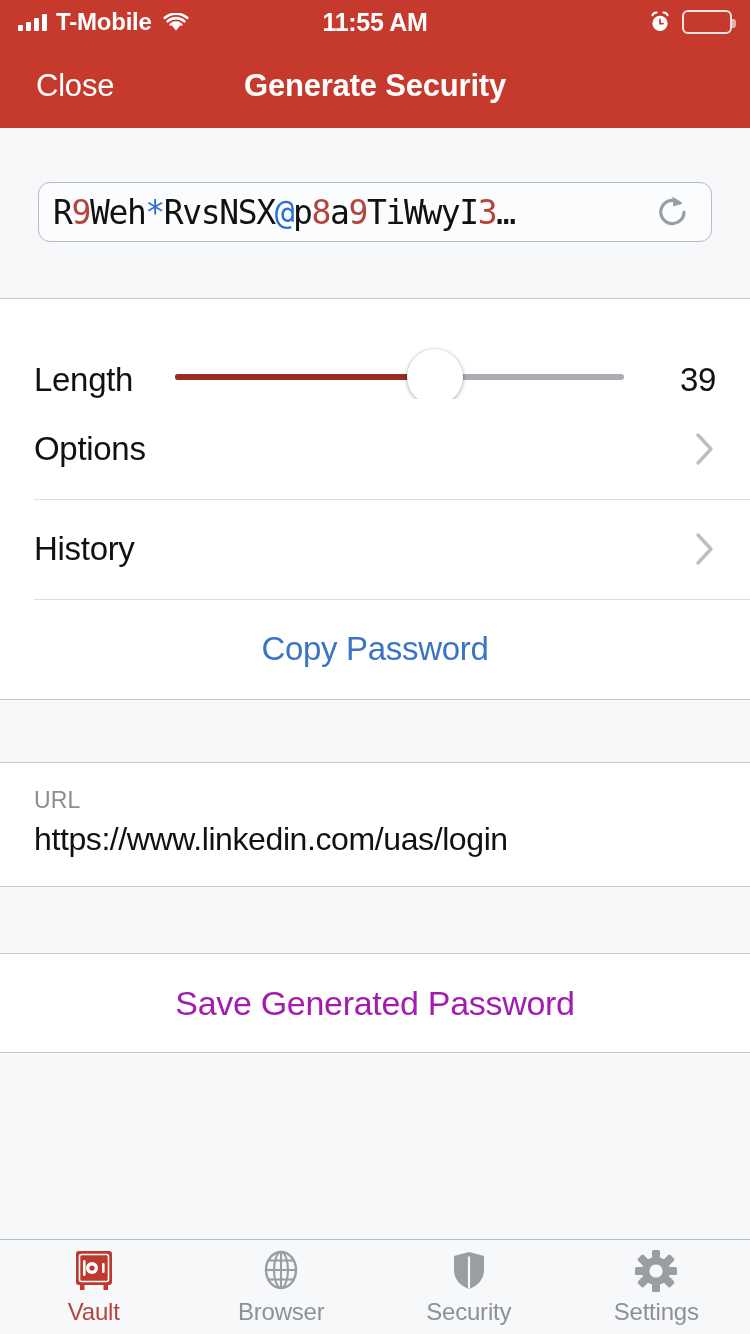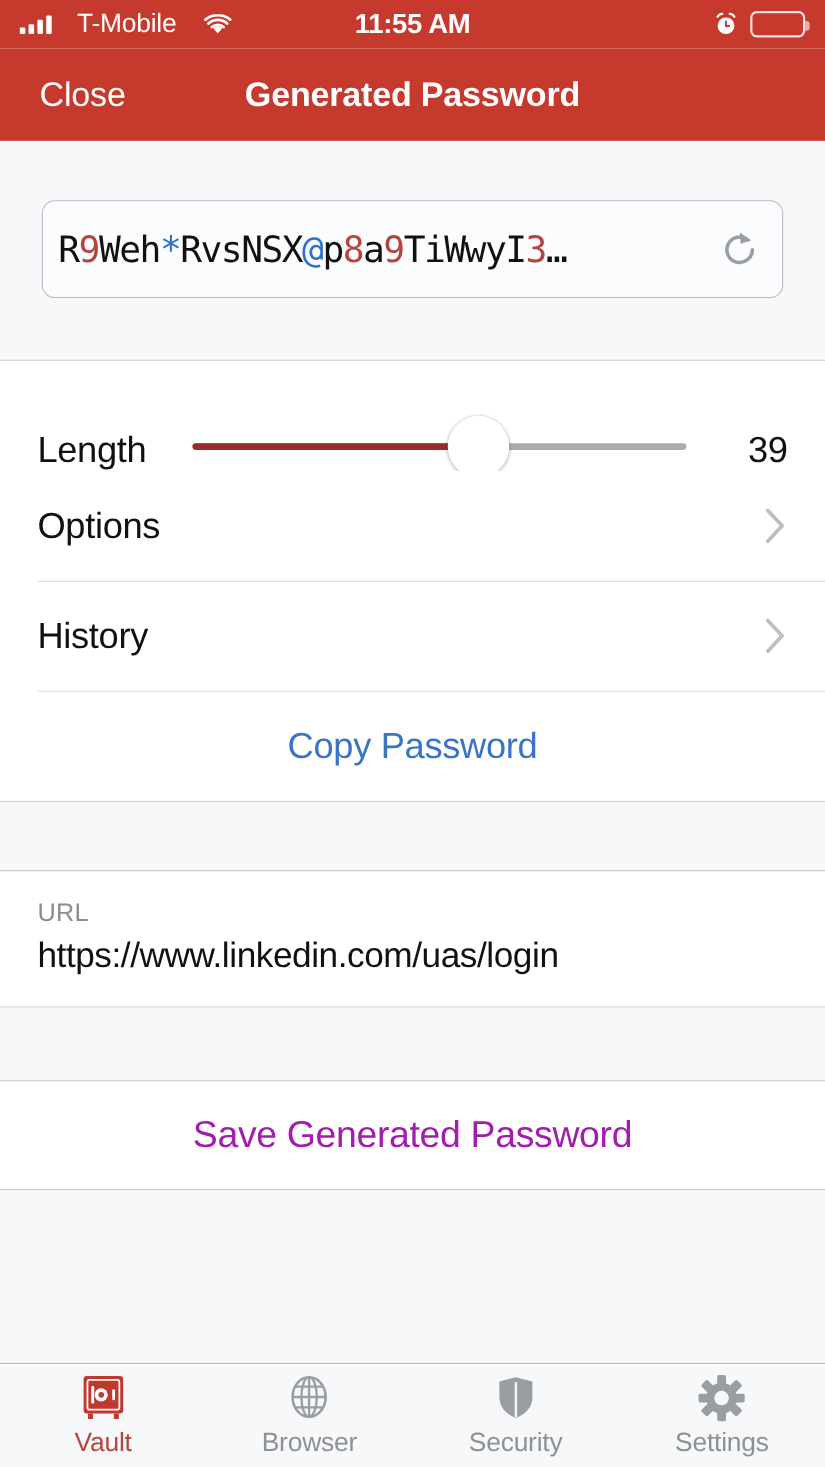--- a/index.html
+++ b/index.html
@@ -11,21 +11,21 @@
     overflow: hidden;
   }
   .screen { position: relative; width: 750px; height: 1334px; background: #f6f8fa; display: flex; flex-direction: column; }
 
   
   .statusbar {
     height: 44px; background: #c63a2e; color: #fff;
     display: flex; align-items: center; position: relative; flex: none;
     padding: 0 18px;
   }
-  .sb-left { display: flex; align-items: center; gap: 23px; }
+  .sb-left { display: flex; align-items: center; gap: 9px; font-weight: bold; }
   .sb-carrier { font-size: 24px; letter-spacing: -0.2px; }
   .sig { display: flex; align-items: flex-end; gap: 3px; height: 17px; }
   .sig i { display: block; width: 5px; background: #fff; border-radius: 1px; }
   .sig i:nth-child(1){ height: 6px; }
   .sig i:nth-child(2){ height: 9px; }
   .sig i:nth-child(3){ height: 13px; }
   .sig i:nth-child(4){ height: 17px; }
   .wifi { width: 26px; height: 19px; position: relative; margin-left: 2px; }
   .sb-center {
     position: absolute; left: 0; right: 0; text-align: center;
@@ -47,21 +47,21 @@
     position: absolute; left: 0; right: 0; text-align: center;
     color: #fff; font-size: 31px; font-weight: bold; letter-spacing: -0.2px;
   }
 
   
   .content { flex: 1; display: flex; flex-direction: column; background: #f6f8fa; overflow: hidden; }
 
   
   .pw-block { background: #f6f8fa; padding: 54px 38px 56px 38px; flex: none; }
   .pw-field {
-    height: 89px; background: #fbfcfd; border: 1.5px solid #b9bcc1; border-radius: 12px;
+    height: 60px; background: #fbfcfd; border: 1.5px solid #b9bcc1; border-radius: 12px;
     display: flex; align-items: center; padding: 0 16px 0 14px; gap: 6px;
   }
   .pw-text {
     flex: 1; font-family: "DejaVu Sans Mono", monospace; font-size: 33px;
     color: #111; white-space: nowrap; overflow: hidden; letter-spacing: -1.4px;
   }
   .pw-text .d { color: #b5453c; }
   .pw-text .s { color: #2f6fd0; }
   .regen { width: 44px; height: 44px; flex: none; display: flex; align-items: center; justify-content: center; background: none; border: 0; cursor: pointer; }
 
@@ -145,21 +145,21 @@
         </svg>
       </span>
       <span class="battery">
         <span class="lvl" style="width:45%"></span>
       </span>
     </div>
   </div>
 
   <div class="navbar">
     <button class="nav-close">Close</button>
-    <div class="nav-title">Generated Password</div>
+    <div class="nav-title">Generate Security</div>
   </div>
 
   <div class="content">
 
     <div class="pw-block">
       <div class="pw-field">
         <div class="pw-text"><span>R</span><span class="d">9</span><span>W</span><span>e</span><span>h</span><span class="s">*</span><span>R</span><span>v</span><span>s</span><span>N</span><span>S</span><span>X</span><span class="s">@</span><span>p</span><span class="d">8</span><span>a</span><span class="d">9</span><span>T</span><span>i</span><span>W</span><span>w</span><span>y</span><span>I</span><span class="d">3</span><span>…</span></div>
         <button class="regen">
           <svg width="38" height="38" viewBox="0 0 38 38">
             <path d="M30 19 a11.6 11.6 0 1 1 -4.2 -8.9" stroke="#9a9da1" stroke-width="3.2" fill="none" stroke-linecap="round"></path>

